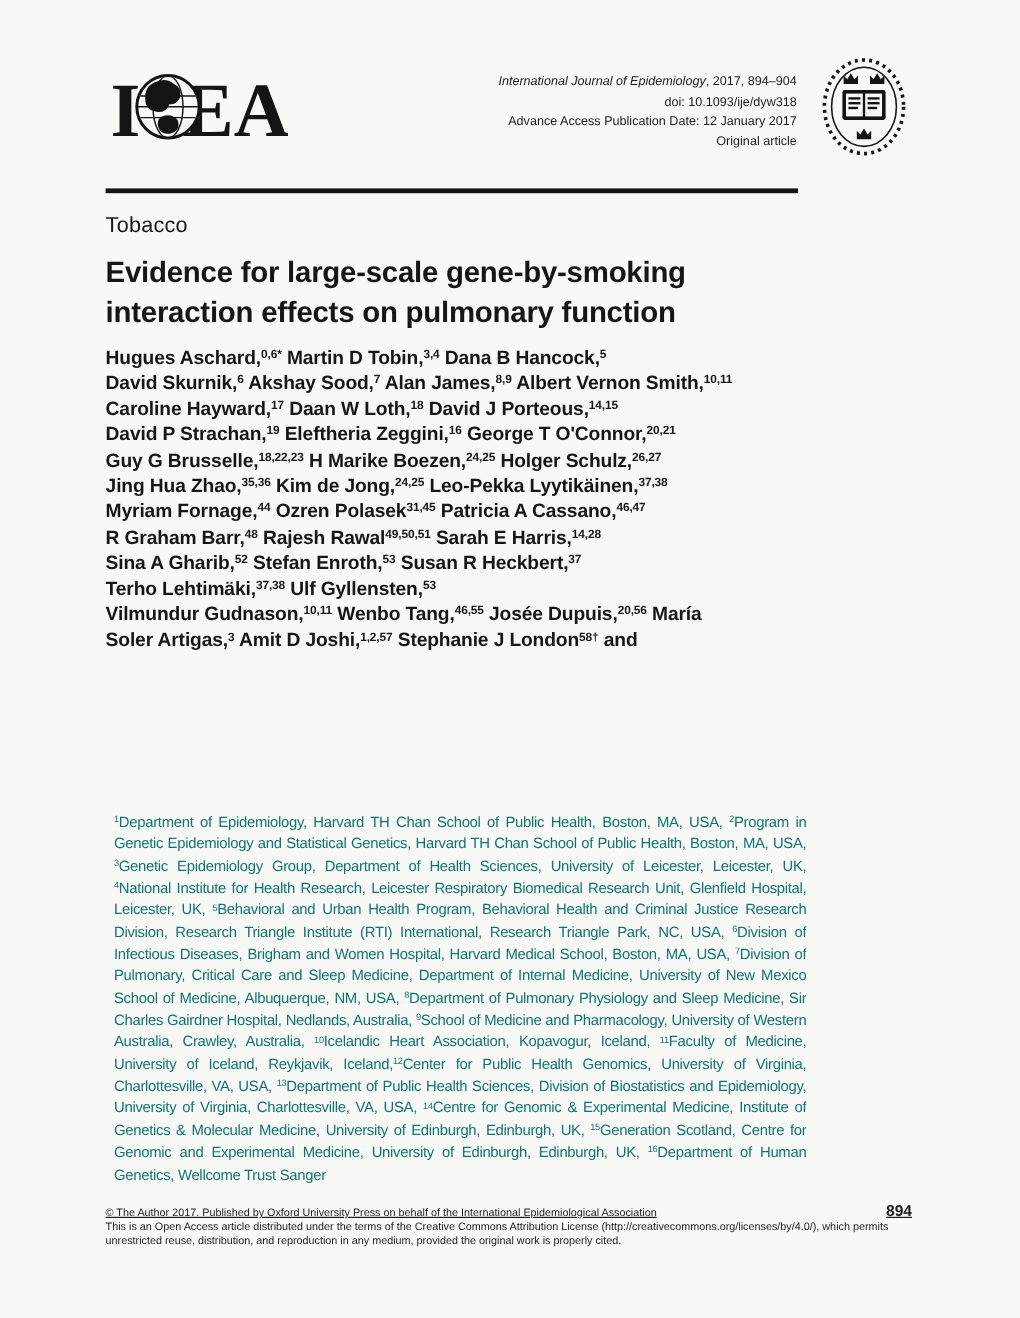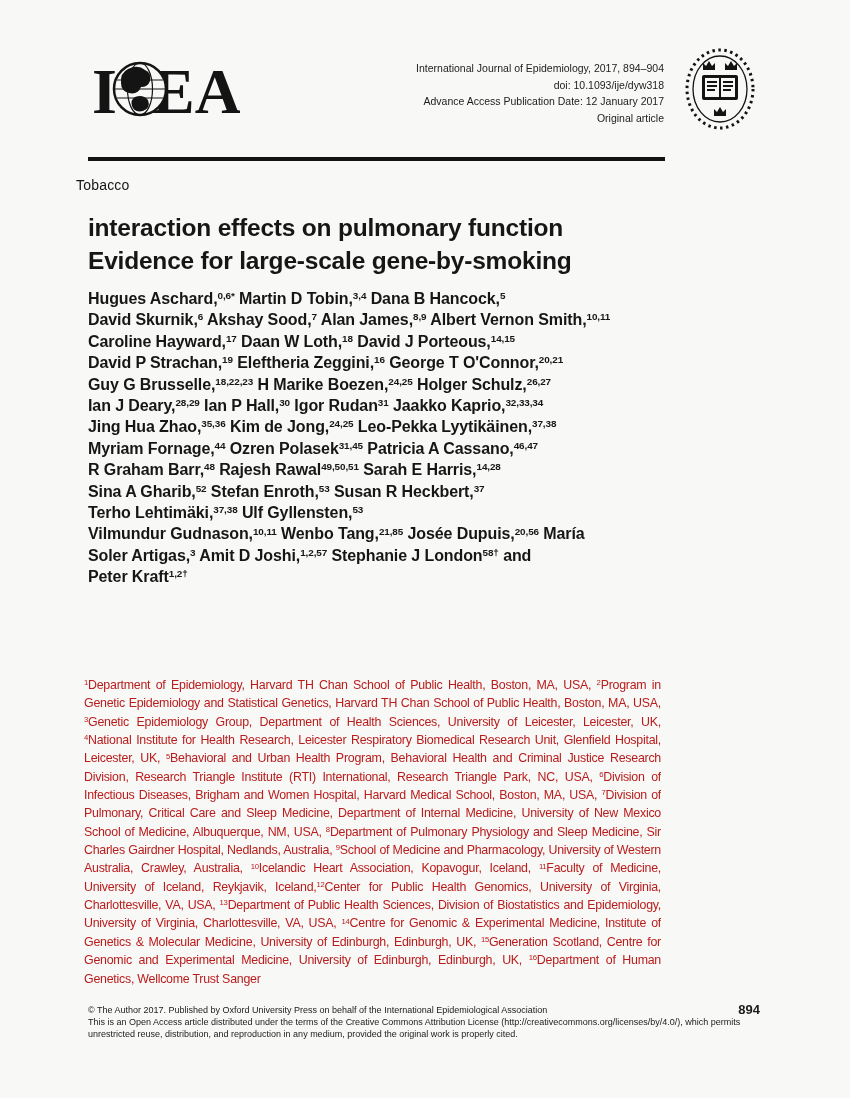--- a/index.html
+++ b/index.html
@@ -4,34 +4,34 @@
 <style>
   html,body{margin:0;padding:0;}
   body{background:#e8e8e6;}
   .page{
     position:relative;width:850px;height:1098px;background:#f8f8f6;
     font-family:"Liberation Sans",sans-serif;color:#161616;overflow:hidden;
   }
   .iea-logo{position:absolute;left:90px;top:56px;}
   .header-meta{position:absolute;top:60px;right:186px;text-align:right;
     font-size:10.5px;line-height:16.5px;white-space:nowrap;color:#1c1c1c;}
-  .it{}
+  .it{font-style:italic;}
   .oup-crest{position:absolute;top:46px;right:93px;}
   .rule{position:absolute;top:157px;left:88px;width:577px;height:4px;background:#141414;}
-  .section{position:absolute;top:177px;left:76px;font-size:14px;letter-spacing:.2px;}
+  .section{position:absolute;top:177px;left:88px;font-size:18px;letter-spacing:.2px;}
   .title{position:absolute;top:211px;left:88px;margin:0;font-size:24.5px;font-weight:bold;
     line-height:33px;letter-spacing:-.2px;}
   .title-line{white-space:nowrap;}
   .authors{position:absolute;top:288px;left:88px;font-size:16px;font-weight:bold;line-height:21.4px;}
   .author-line{white-space:nowrap;letter-spacing:-.1px;}
   sup{font-size:62%;line-height:0;position:relative;vertical-align:baseline;top:-.5em;}
-  .affiliations{position:absolute;top:676px;left:84px;width:577px;height:314px;overflow:hidden;
-    font-size:12.4px;line-height:18.35px;text-align:justify;letter-spacing:-.25px;color:#b91c1c;}
+  .affiliations{position:absolute;top:676px;left:95px;width:577px;height:314px;overflow:hidden;
+    font-size:12.4px;line-height:18.35px;text-align:justify;letter-spacing:-.25px;color:#0f766e;}
   .footer{position:absolute;left:88px;top:1004px;width:672px;font-size:9px;line-height:12px;color:#1b1b1b;}
-  .footer-row{display:flex;justify-content:space-between;align-items:flex-end;}
+  .footer-row{display:flex;justify-content:space-between;align-items:center;text-decoration:underline;}
   .page-number{font-weight:bold;font-size:13px;margin-top:-2px;}
 </style>
 </head>
 <body>
 
 <div class="page">
 
   <div class="iea-logo">
     <svg width="150" height="68" viewBox="0 0 150 68">
       <text x="2" y="57" font-family="Liberation Serif, serif" font-size="64" font-weight="bold" fill="#141414">I</text>
@@ -72,39 +72,37 @@
       </g>
       <path d="M31 70 L31 63 L34 66 L37 61 L40 66 L43 63 L43 70 Z" fill="#141414"></path>
     </svg>
   </div>
 
   <div class="rule"></div>
 
   <div class="section">Tobacco</div>
 
   <h1 class="title" id="title">
+      <div class="title-line">Evidence for large-scale gene-by-smoking</div>
       <div class="title-line">interaction effects on pulmonary function</div>
-      <div class="title-line">Evidence for large-scale gene-by-smoking</div>
     </h1>
 
   <div class="authors" id="authors">
       <div class="author-line">Hugues Aschard,<sup>0,6*</sup> Martin D Tobin,<sup>3,4</sup> Dana B Hancock,<sup>5</sup></div>
       <div class="author-line">David Skurnik,<sup>6</sup> Akshay Sood,<sup>7</sup> Alan James,<sup>8,9</sup> Albert Vernon Smith,<sup>10,11</sup></div>
       <div class="author-line">Caroline Hayward,<sup>17</sup> Daan W Loth,<sup>18</sup> David J Porteous,<sup>14,15</sup></div>
       <div class="author-line">David P Strachan,<sup>19</sup> Eleftheria Zeggini,<sup>16</sup> George T O'Connor,<sup>20,21</sup></div>
       <div class="author-line">Guy G Brusselle,<sup>18,22,23</sup> H Marike Boezen,<sup>24,25</sup> Holger Schulz,<sup>26,27</sup></div>
-      <div class="author-line">Ian J Deary,<sup>28,29</sup> Ian P Hall,<sup>30</sup> Igor Rudan<sup>31</sup> Jaakko Kaprio,<sup>32,33,34</sup></div>
       <div class="author-line">Jing Hua Zhao,<sup>35,36</sup> Kim de Jong,<sup>24,25</sup> Leo-Pekka Lyytikäinen,<sup>37,38</sup></div>
       <div class="author-line">Myriam Fornage,<sup>44</sup> Ozren Polasek<sup>31,45</sup> Patricia A Cassano,<sup>46,47</sup></div>
       <div class="author-line">R Graham Barr,<sup>48</sup> Rajesh Rawal<sup>49,50,51</sup> Sarah E Harris,<sup>14,28</sup></div>
       <div class="author-line">Sina A Gharib,<sup>52</sup> Stefan Enroth,<sup>53</sup> Susan R Heckbert,<sup>37</sup></div>
       <div class="author-line">Terho Lehtimäki,<sup>37,38</sup> Ulf Gyllensten,<sup>53</sup></div>
-      <div class="author-line">Vilmundur Gudnason,<sup>10,11</sup> Wenbo Tang,<sup>21,85</sup> Josée Dupuis,<sup>20,56</sup> María</div>
+      <div class="author-line">Vilmundur Gudnason,<sup>10,11</sup> Wenbo Tang,<sup>46,55</sup> Josée Dupuis,<sup>20,56</sup> María</div>
       <div class="author-line">Soler Artigas,<sup>3</sup> Amit D Joshi,<sup>1,2,57</sup> Stephanie J London<sup>58†</sup> and</div>
-      <div class="author-line">Peter Kraft<sup>1,2†</sup></div>
     </div>
 
   <div class="affiliations"><sup>1</sup>Department of Epidemiology, Harvard TH Chan School of Public Health, Boston, MA, USA, <sup>2</sup>Program in Genetic Epidemiology and Statistical Genetics, Harvard TH Chan School of Public Health, Boston, MA, USA, <sup>3</sup>Genetic Epidemiology Group, Department of Health Sciences, University of Leicester, Leicester, UK, <sup>4</sup>National Institute for Health Research, Leicester Respiratory Biomedical Research Unit, Glenfield Hospital, Leicester, UK, <sup>5</sup>Behavioral and Urban Health Program, Behavioral Health and Criminal Justice Research Division, Research Triangle Institute (RTI) International, Research Triangle Park, NC, USA, <sup>6</sup>Division of Infectious Diseases, Brigham and Women Hospital, Harvard Medical School, Boston, MA, USA, <sup>7</sup>Division of Pulmonary, Critical Care and Sleep Medicine, Department of Internal Medicine, University of New Mexico School of Medicine, Albuquerque, NM, USA, <sup>8</sup>Department of Pulmonary Physiology and Sleep Medicine, Sir Charles Gairdner Hospital, Nedlands, Australia, <sup>9</sup>School of Medicine and Pharmacology, University of Western Australia, Crawley, Australia, <sup>10</sup>Icelandic Heart Association, Kopavogur, Iceland, <sup>11</sup>Faculty of Medicine, University of Iceland, Reykjavik, Iceland,<sup>12</sup>Center for Public Health Genomics, University of Virginia, Charlottesville, VA, USA, <sup>13</sup>Department of Public Health Sciences, Division of Biostatistics and Epidemiology, University of Virginia, Charlottesville, VA, USA, <sup>14</sup>Centre for Genomic &amp; Experimental Medicine, Institute of Genetics &amp; Molecular Medicine, University of Edinburgh, Edinburgh, UK, <sup>15</sup>Generation Scotland, Centre for Genomic and Experimental Medicine, University of Edinburgh, Edinburgh, UK, <sup>16</sup>Department of Human Genetics, Wellcome Trust Sanger</div>
 
   <div class="footer">
     <div class="footer-row">
       <div class="copyright">© The Author 2017. Published by Oxford University Press on behalf of the International Epidemiological Association</div>
       <div class="page-number">894</div>
     </div>
     <div class="license">This is an Open Access article distributed under the terms of the Creative Commons Attribution License (http://creativecommons.org/licenses/by/4.0/), which permits unrestricted reuse, distribution, and reproduction in any medium, provided the original work is properly cited.</div>

